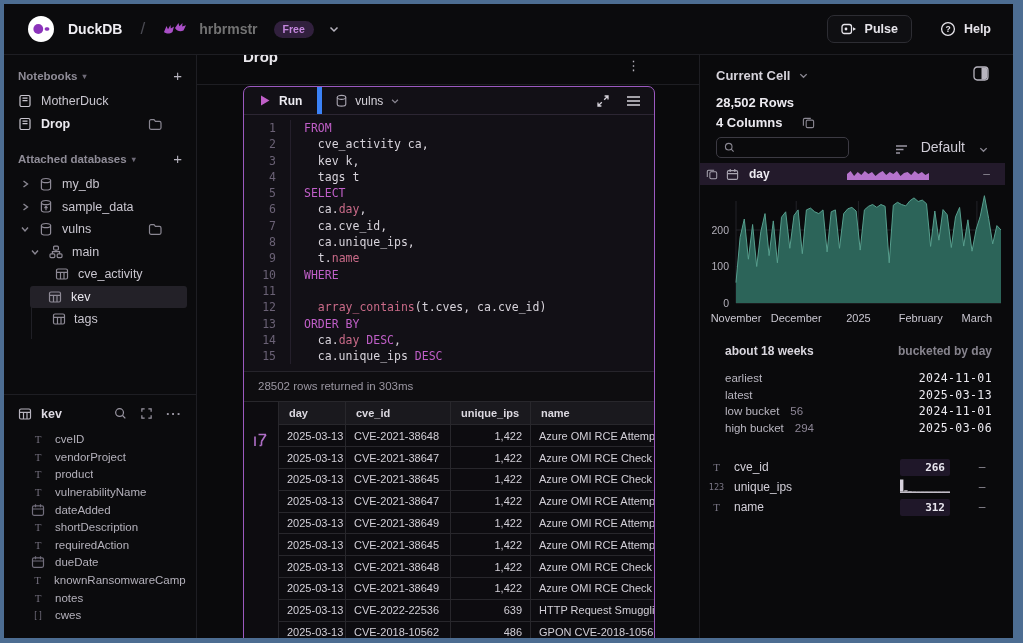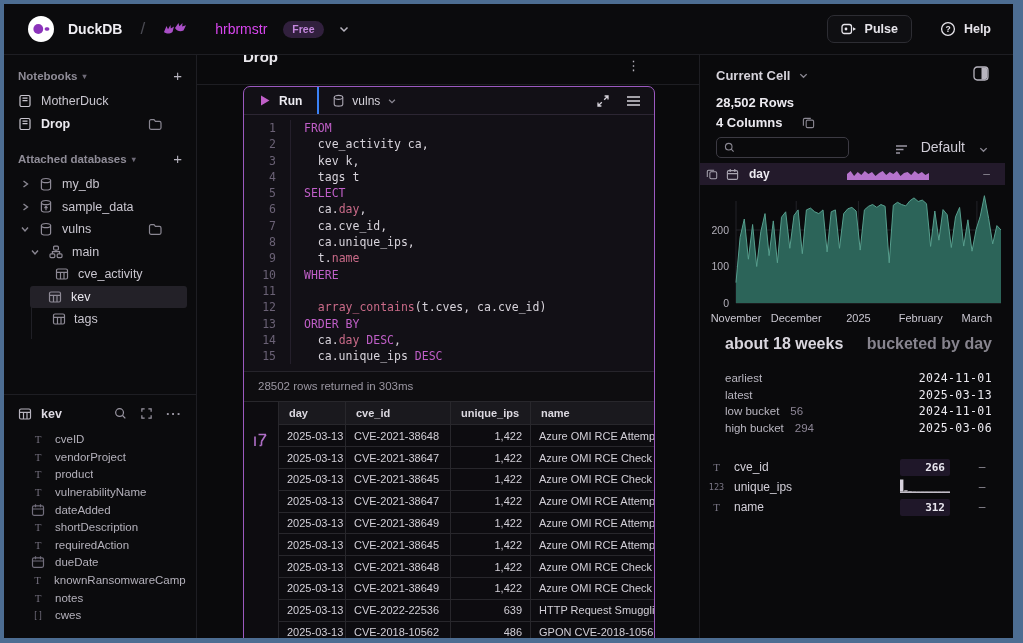--- a/index.html
+++ b/index.html
@@ -6,21 +6,21 @@
   html,body{background:#33404e}
   body{font-family:"Liberation Sans",sans-serif;color:#d6d3db}
   .frame{position:relative;width:1023px;height:643px;background:#4d6d92;padding:4px 10px 5px 4px}
   .app{width:100%;height:100%;background:#0a0a0c;display:flex;flex-direction:column;overflow:hidden}
   .ic{display:inline-flex;align-items:center;justify-content:center;flex:0 0 auto}
   .ic svg{display:block}
   
   .topbar{height:51px;border-bottom:1px solid #1e1e23;display:flex;align-items:center;padding:0 22px 0 24px;background:#0b0b0d;flex:0 0 auto;gap:10px}
   .brand{font-size:14px;font-weight:700;color:#f0eef3;margin-left:4px}
   .slash{color:#4a4a52;font-size:17px;font-weight:300;margin:0 8px}
-  .ws{font-size:14px;font-weight:400;color:#d946ef;margin-left:18px}
+  .ws{font-size:14px;font-weight:700;color:#737373;margin-left:2px}
   .badge{background:#31203d;color:#c487dd;font-size:10.5px;font-weight:600;padding:2.5px 9px;border-radius:9px;margin-left:6px}
   .tb-spacer{flex:1}
   .btn-pulse{display:flex;gap:8px;align-items:center;border:1px solid #2d2d33;border-radius:7px;padding:6px 13px;color:#e6e4ea;font-size:12.5px;font-weight:600;background:#0f0f12;cursor:pointer}
   .btn-help{display:flex;gap:8px;align-items:center;color:#e6e4ea;font-size:12.5px;font-weight:600;margin-left:18px;cursor:pointer}
   
   .main{flex:1;display:flex;min-height:0}
   
   .sidebar{width:193px;border-right:1px solid #1e1e23;display:flex;flex-direction:column;font-size:12.5px;overflow:hidden;background:#0b0b0d}
   .sec{display:flex;align-items:center;gap:5px;padding:15px 14px 8px;color:#8f8c97;font-size:11.5px;font-weight:700}
   .sec .caret{font-size:8px;color:#6f6b78}
@@ -40,21 +40,21 @@
   .frow{display:flex;gap:10px;align-items:center;height:17.6px;padding:0 10px 0 27px;color:#b4b1bb;font-size:11.5px;cursor:pointer}
   .frow .ty{width:14px;color:#716d7b;display:inline-flex;justify-content:center;font-size:10px}
   .frow .lbl{white-space:nowrap;overflow:hidden}
   
   .notebook{width:502px;position:relative;overflow:hidden;background:#0a0a0c}
   .nb-title-row{position:relative;height:30px;border-bottom:1px solid #1e1e23}
   .nb-title{position:absolute;left:46px;top:-7px;font-size:15px;font-weight:700;color:#e9e7ec}
   .kebab{position:absolute;left:430px;top:3px;color:#b7b4be;font-size:13px;letter-spacing:0;cursor:pointer}
   .cell{position:absolute;left:46px;top:31px;width:412px;bottom:-8px;border:1px solid #9b59c0;border-radius:7px;background:#121016;overflow:hidden;display:flex;flex-direction:column}
   .toolbar{height:28px;display:flex;align-items:stretch;border-bottom:1px solid #2c2633;flex:0 0 auto}
-  .run{display:flex;gap:8px;padding:0 15px;align-items:center;color:#edebf1;font-size:12px;font-weight:700;border-right:2px solid #3b82f6;cursor:pointer}
+  .run{display:flex;gap:8px;padding:0 15px;align-items:center;color:#edebf1;font-size:12px;font-weight:700;border-right:5px solid #3b82f6;cursor:pointer}
   .dbsel{display:flex;gap:7px;padding:0 13px;align-items:center;color:#d5d2da;font-size:12px;cursor:pointer}
   .tb-right{margin-left:auto;display:flex;gap:16px;padding-right:13px;color:#d5d2da;align-items:center}
   .editor{padding:5px 0 7px;font-family:"DejaVu Sans Mono",monospace;font-size:11.5px;line-height:16.3px;background:#121016}
   .cl{display:flex}
   .ln{width:47px;text-align:right;padding-right:14px;color:#6a6175;flex:0 0 auto;border-right:1px solid #241f2b}
   .code{white-space:pre;padding-left:13px}
   .kw{color:#c05fc8}.fld{color:#c96a88}.pl{color:#d8d4dc}
   .status{padding:8px 14px 9px;font-size:11.5px;color:#9a96a1;background:#0e0d10;border-top:1px solid #26242b}
   .results{flex:1;background:#0d0c10;border-top:1px solid #28272c;display:flex;min-height:0}
   .gutter{width:34px;flex:0 0 auto;position:relative}
@@ -73,21 +73,21 @@
   .cnt2 .ic{color:#8a8792;cursor:pointer}
   .search{position:absolute;top:82px;left:16px;width:133px;height:21px;border:1px solid #3c3a43;border-radius:5px;display:flex;align-items:center;padding:0 7px;gap:6px;color:#8a8792}
   .search input{background:none;border:none;outline:none;color:#ddd;width:100%;font-size:11px;font-family:inherit}
   .sort{position:absolute;top:84px;right:24px;display:flex;gap:13px;align-items:flex-end;color:#cfccd6;font-size:14px;cursor:pointer}
   .dayrow{position:absolute;top:108px;left:0;width:305px;height:22px;background:#231a2b;display:flex;align-items:center;gap:8px;padding:0 6px;cursor:pointer}
   .dayrow .lbl{font-size:12px;font-weight:700;color:#eceaf0;margin-left:2px}
   .dayrow .ic{color:#a9a5b1}
   .dayrow .spark{margin-left:auto}
   .dayrow .minus{margin:0 9px 0 46px;color:#8a8792;font-size:12px}
   .chartbox{position:absolute;top:132px;left:0;width:306px;height:152px}
-  .sumrow{position:absolute;top:280px;left:25px;right:21px;display:flex;font-size:16px;color:#d9d6de;font-weight:600}
+  .sumrow{position:absolute;top:289px;left:25px;right:21px;display:flex;font-size:12px;color:#d9d6de;font-weight:600}
   .sumrow .rt{margin-left:auto;color:#87848e;font-weight:700}
   .stats{position:absolute;top:315px;left:25px;right:21px}
   .strow{display:flex;align-items:center;height:16.5px;font-size:11.5px;color:#b9b6c0}
   .strow .cnt{margin-left:11px;color:#8d8696}
   .strow .val{margin-left:auto;font-family:"DejaVu Sans Mono",monospace;font-size:11.5px;font-weight:400;color:#eceaf0;letter-spacing:.4px}
   .cols{position:absolute;top:402px;left:0;width:305px}
   .colrow{display:flex;align-items:center;height:20px;padding:0 8px;gap:9px;cursor:pointer}
   .colrow .ty{width:17px;color:#7a7685;display:inline-flex;justify-content:center;font-size:8.5px;font-family:"DejaVu Sans Mono",monospace}
   .colrow .lbl{font-size:12px;color:#d2cfd8}
   .colrow .viz{margin-left:auto;width:50px;height:17px;display:flex}

